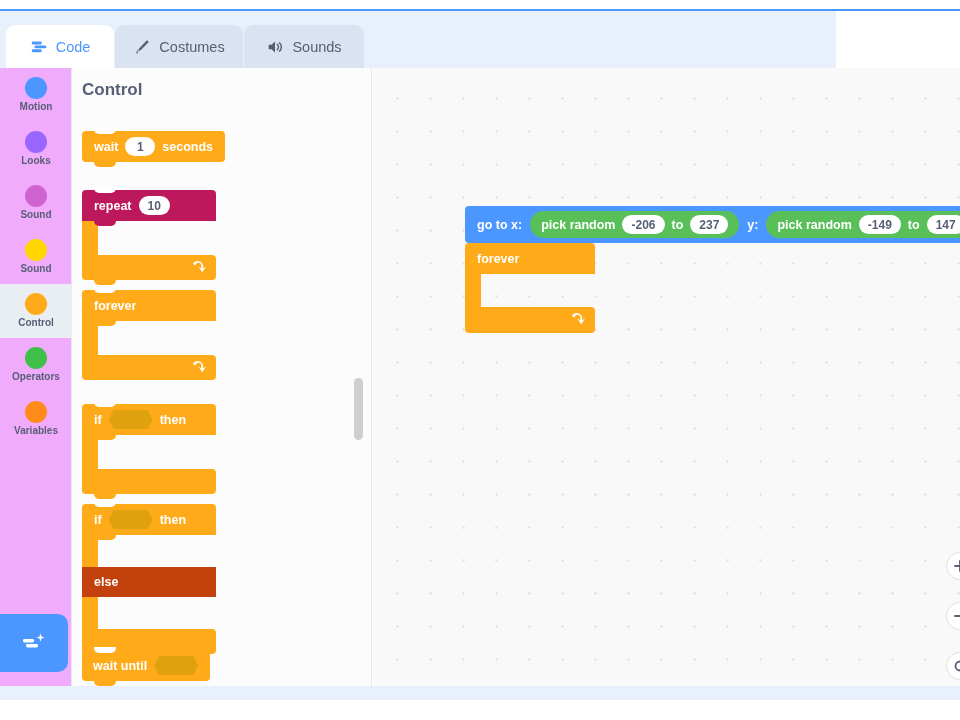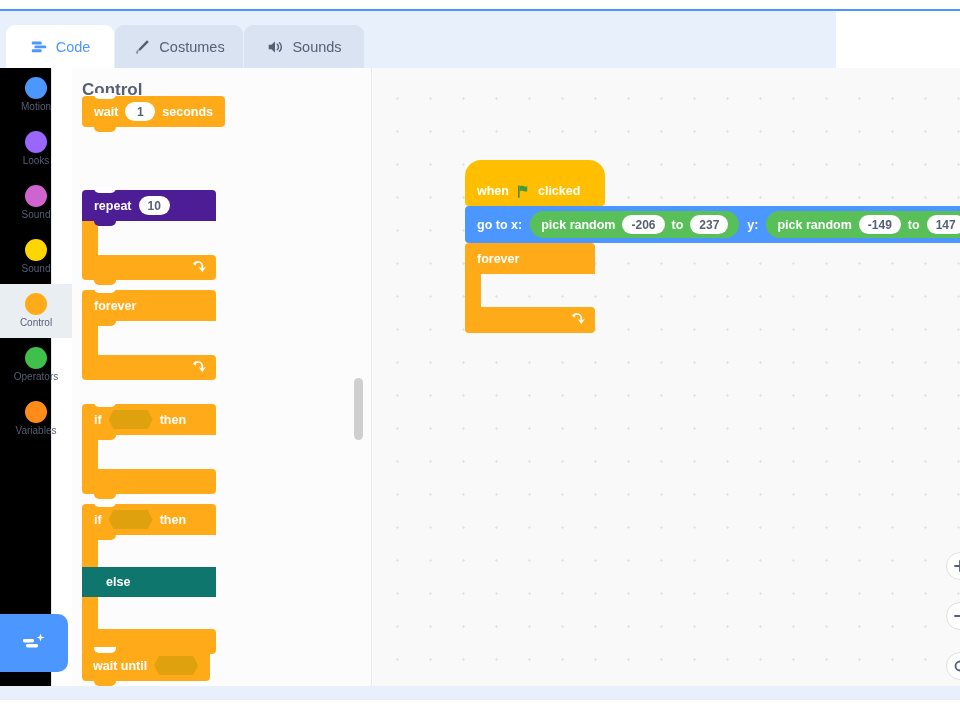--- a/index.html
+++ b/index.html
@@ -32,22 +32,22 @@
   #tab-costumes { left:115px; width:128px; }
   #tab-sounds   { left:244px; width:120px; }
 
   .tab-ico { width:18px; height:18px; display:block; flex:none; }
 
   
   .body-row { position:absolute; left:0; top:68px; width:960px; height:618px; background:#fff; }
 
   
   .catcol {
-    position:absolute; left:0; top:0; width:52px; height:618px;
-    background:#000000; border-right:1px solid #e6e8f0;
+    position:absolute; left:0; top:0; width:72px; height:618px;
+    background:#f0abfc; border-right:1px solid #e6e8f0;font-weight:bold;
   }
   .cat {
     position:relative; width:72px; height:54px;
     display:flex; flex-direction:column; align-items:center; justify-content:center;
     cursor:pointer; gap:2px;
   }
   .cat.selected { background:#e9eef2; }
   .cat-dot { width:22px; height:22px; border-radius:50%; }
   .cat-label { font-size:10px; color:#575e75; line-height:12px; white-space:nowrap; }
 
@@ -216,30 +216,30 @@
           </g>
             </svg>
         </span>
       </div>
     </div>
 
     <div class="palette">
 
       <div class="pal-title">Control</div>
 
-      <div class="blk" style="left:10px; top:28px;border-radius:15px;">
+      <div class="blk" style="left:10px; top:63px;border-radius:15px;">
         <div class="stack" style="background:#ffab19; height:31px;">
           <span class="blk-lbl">wait</span>
           <span class="oval-in">1</span>
           <span class="blk-lbl">seconds</span>
         </div>
       </div>
 
       <div class="blk" style="left:10px; top:122px; width:134px;">
-        <div class="stack" style="background:#4c1d95; height:31px; border-bottom-left-radius:0; border-bottom-right-radius:0;">
+        <div class="stack" style="background:#be185d; height:31px; border-bottom-left-radius:0; border-bottom-right-radius:0;">
           <span class="blk-lbl">repeat</span>
           <span class="oval-in">10</span>
         </div>
         <div style="width:16px; height:34px; background:#ffab19;"></div>
         <div style="position:relative; width:134px; height:25px; background:#ffab19; border-radius:0 4px 4px 4px;">
           <span class="loop-arrow" style="position:absolute; right:10px; top:5px;">
             <svg viewBox="0 0 16 16">
                 <path d="M2 4 a6 6 0 0 1 11 2 v3 l3-2 -4 6 -4-6 3 2 v-3 a3 3 0 0 0-6 0z" fill="#fff"></path>
               </svg>
           </span>
@@ -273,56 +273,41 @@
         </div>
       </div>
 
       <div class="blk" style="left:10px; top:436px; width:134px;">
         <div class="stack" style="background:#ffab19; height:31px; border-bottom-left-radius:0; border-bottom-right-radius:0;">
           <span class="blk-lbl">if</span>
           <span class="hex-in"></span>
           <span class="blk-lbl">then</span>
         </div>
         <div style="width:16px; height:32px; background:#ffab19;"></div>
-        <div style="display:flex; align-items:center; padding:0 24px; width:134px; height:30px; background:#0f766e;">
+        <div style="display:flex; align-items:center; padding:0 12px; width:134px; height:30px; background:#c2410c;">
           <span class="blk-lbl">else</span>
         </div>
         <div style="width:16px; height:32px; background:#ffab19;"></div>
         <div style="position:relative; width:134px; height:25px; background:#ffab19; border-radius:0 4px 4px 4px;">
           <span style="position:absolute; left:12px; bottom:-5px; width:22px; height:5px; background:#ffab19; border-radius:0 0 5px 5px;"></span>
         </div>
       </div>
 
       <div class="blk" style="left:10px; top:582px;">
         <div class="stack" style="background:#ffab19; height:31px;padding-left:11px;">
           <span class="blk-lbl">wait until</span>
           <span class="hex-in"></span>
         </div>
       </div>
 
       <div class="pal-scrollthumb"></div>
     </div>
 
     <div class="workspace">
 
-      <div class="blk" style="left:92px; top:92px;">
-        <div style="width:140px; height:16px; background:#ffbf00; border-radius:60px 60px 0 0;"></div>
-        <div style="position:relative; width:140px; height:30px; background:#ffbf00; border-radius:0 0 4px 4px;
-                    display:flex; align-items:center; gap:7px; padding:0 12px;">
-          <span class="blk-lbl">when</span>
-          <span style="display:block;width:15px;height:15px;">
-            <svg viewBox="0 0 16 16">
-              <path d="M3 2 v12" stroke="#3b8c3b" stroke-width="1.6" stroke-linecap="round"></path>
-              <path d="M4 2.4 c3-1.6 5.4 1.2 8 0 v5.4 c-2.6 1.2-5-1.6-8 0 z" fill="#45993d"></path>
-            </svg>
-          </span>
-          <span class="blk-lbl">clicked</span>
-          <span style="position:absolute; left:12px; bottom:-5px; width:22px; height:5px; background:#ffbf00; border-radius:0 0 5px 5px;"></span>
-        </div>
-      </div>
 
       <div class="blk" style="left:92px; top:138px;">
         <div style="position:relative; background:#4c97ff; border-radius:4px; height:37px;
                     display:flex; align-items:center; gap:8px; padding:0 8px 0 12px;">
           <span class="blk-lbl">go to x:</span>
 
           <span style="display:inline-flex; align-items:center; gap:7px; background:#59c059;
                        border-radius:16px; height:27px; padding:0 11px;">
             <span class="blk-lbl">pick random</span>
             <span class="oval-in">-206</span>

